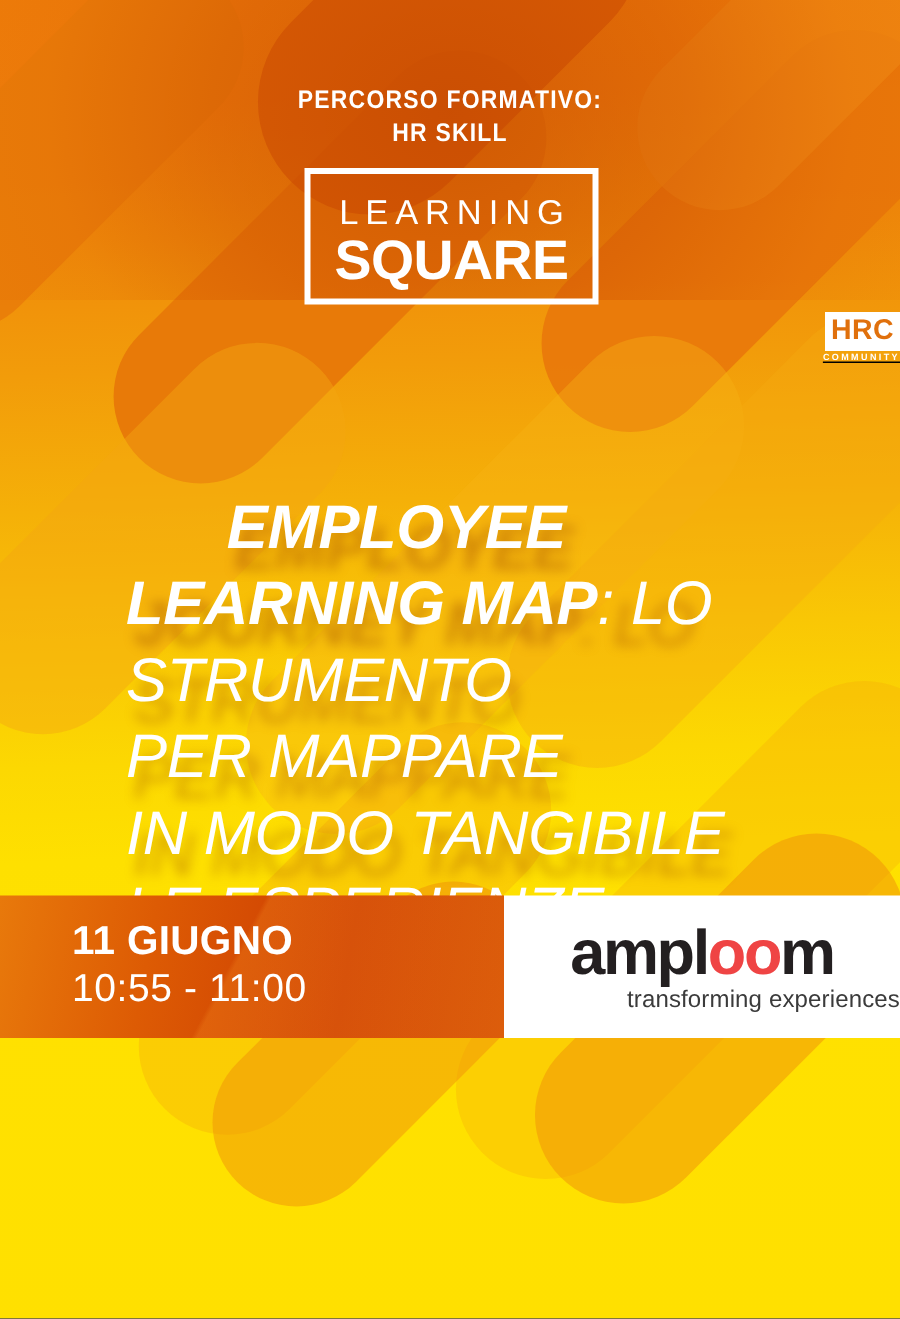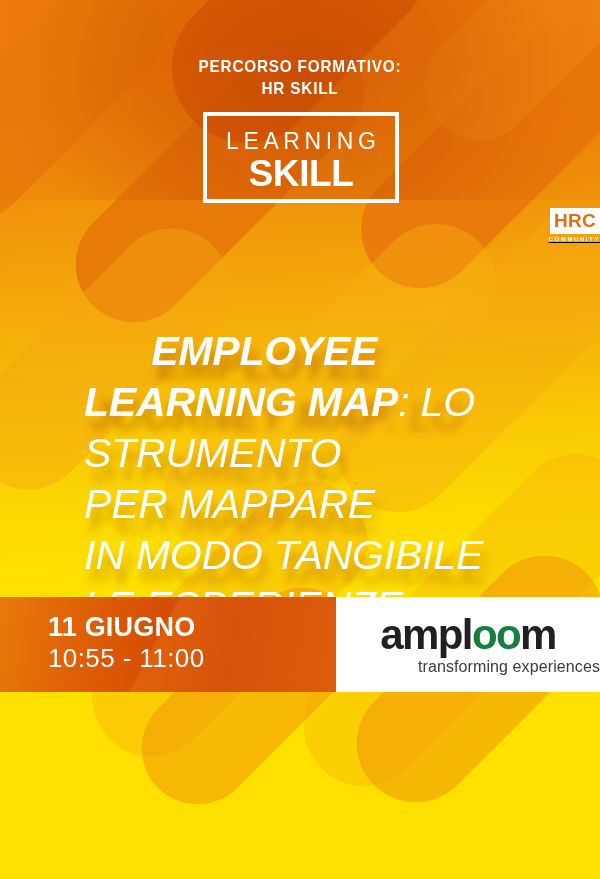--- a/index.html
+++ b/index.html
@@ -212,21 +212,21 @@
     left: 0;
     top: 17px;
     width: 100%;
     text-align: center;
     font-size: 42px;
     font-weight: bold;
     letter-spacing: -1.6px;
     line-height: 1;
     color: #231f20;
   }
-  .logo-word .oo { color: #15803d; text-align: right; }
+  .logo-word .oo { color: #ef4444; text-align: right; }
   .logo-tag {
     position: absolute;
     left: 0;
     top: 62px;
     width: 100%;
     text-align: right;
     font-size: 16px;
     font-weight: 400;
     letter-spacing: 0.1px;
     line-height: 1;
@@ -255,21 +255,21 @@
 
   <div class="top-shade"></div>
 
   <div class="kicker">
     <div>PERCORSO FORMATIVO:</div>
     <div>HR SKILL</div>
   </div>
 
   <div class="ls-frame">
     <div class="ls-learning">LEARNING</div>
-    <div class="ls-square">SKILL</div>
+    <div class="ls-square">SQUARE</div>
   </div>
 
   <div class="hrc">
     <div class="hrc-box">HRC</div>
     <div class="hrc-sub">COMMUNITY</div>
   </div>
 
   <div class="title-wrap">
     <div class="title-shadow" aria-hidden="true">
       <span class="t-strong">EMPLOYEE JOURNEY MAP</span><span>: LO STRUMENTO

